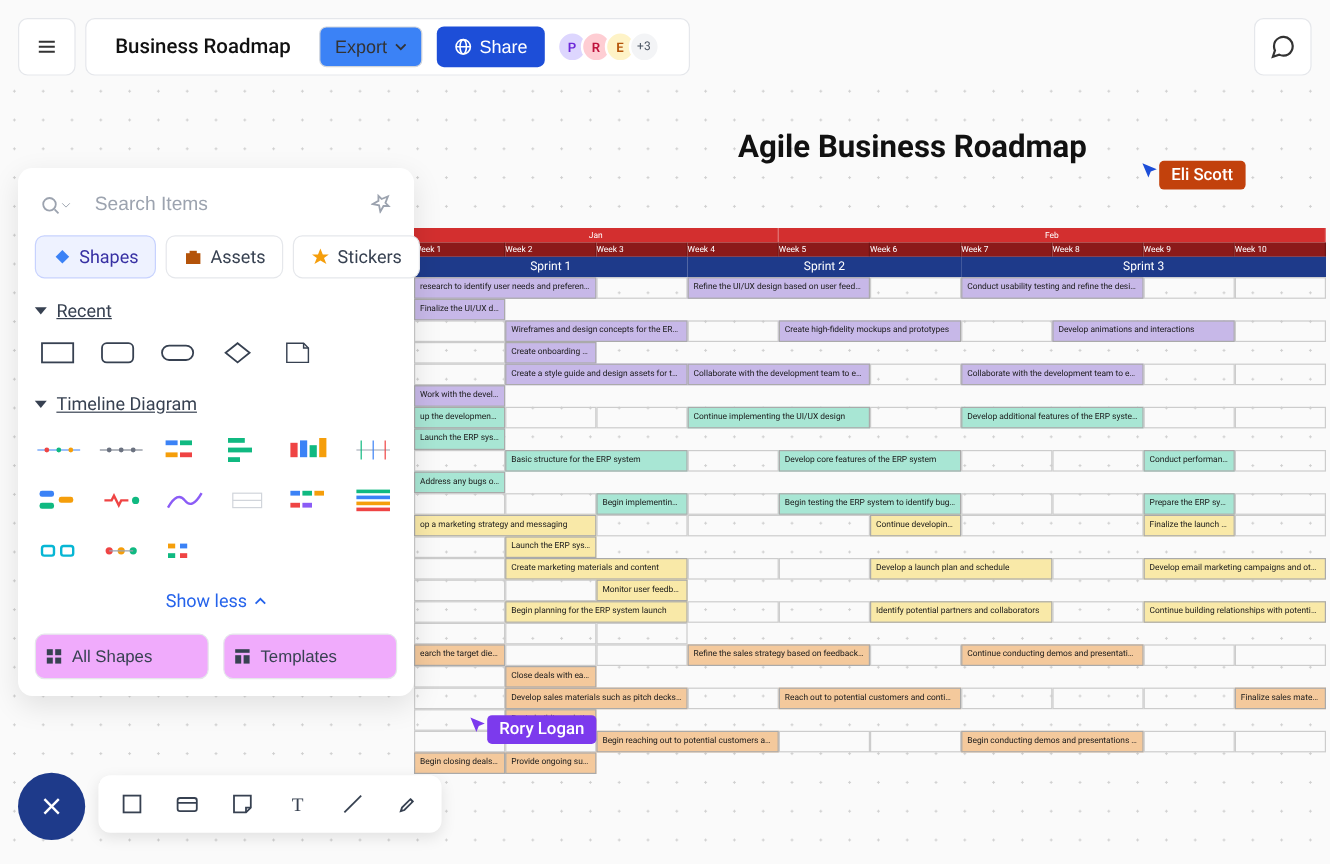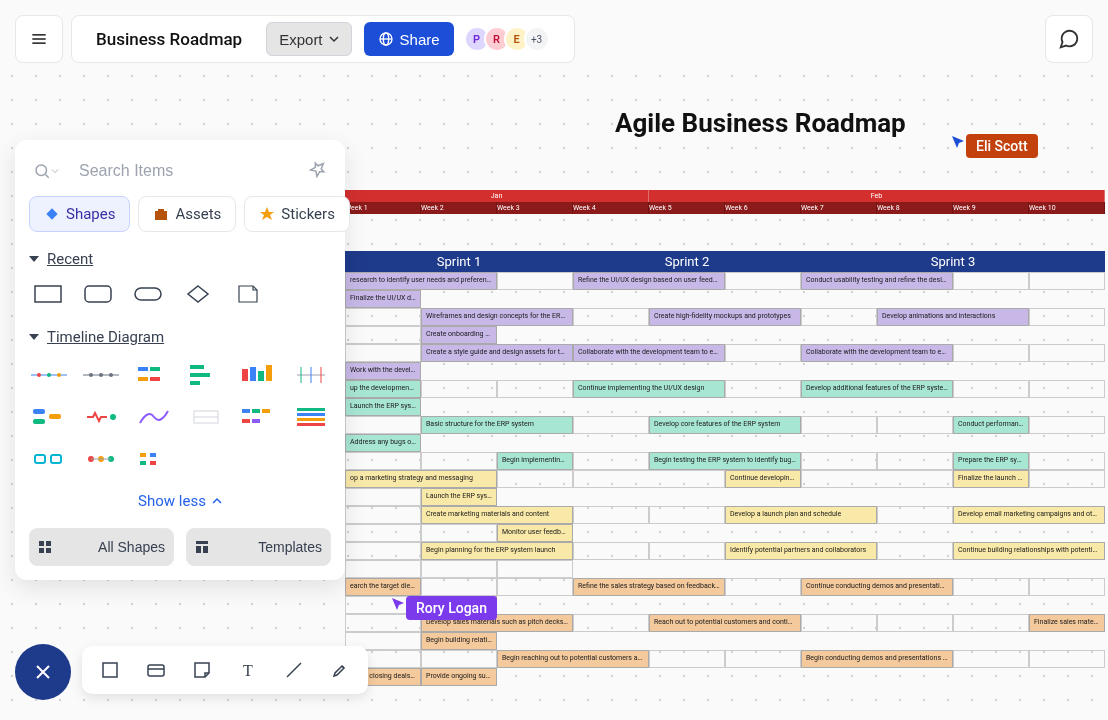--- a/index.html
+++ b/index.html
@@ -7,21 +7,21 @@
 
 
 body::before { content: ""; position: absolute; top: 64px; left: 0; right: 0; bottom: 0; background-image: radial-gradient(circle, #d0d0d0 1px, transparent 1px); background-size: 24px 24px; z-index: 0; }
 
 .topbar { position: absolute; top: 15px; left: 15px; display: flex; gap: 8px; z-index: 10; }
 .menu-btn { width: 48px; height: 48px; background: #fff; border: 1px solid #e5e7eb; border-radius: 8px; display: flex; align-items: center; justify-content: center; cursor: pointer; }
 .menu-btn svg { width: 20px; height: 20px; stroke: #333; }
 
 .title-group { height: 48px; background: #fff; border: 1px solid #e5e7eb; border-radius: 8px; display: flex; align-items: center; padding: 0 24px; gap: 12px; }
 .doc-title { font-size: 17px; font-weight: 500; color: #111; padding-right: 12px; }
-.export-btn { height: 34px; border: 1px solid #d1d5db; border-radius: 6px; background: #e5e5e5; padding: 0 12px; display: flex; align-items: center; gap: 6px; font-size: 15px; cursor: pointer; color: #333; }
+.export-btn { height: 34px; border: 1px solid #d1d5db; border-radius: 6px; background: #3b82f6; padding: 0 12px; display: flex; align-items: center; gap: 6px; font-size: 15px; cursor: pointer; color: #333; }
 .share-btn { height: 34px; background: #1d4ed8; color: #fff; border: none; border-radius: 6px; padding: 0 14px; display: flex; align-items: center; gap: 6px; font-size: 15px; font-weight: 500; cursor: pointer; }
 .avatars { display: flex; align-items: center; margin-left: 4px; }
 .avatar { width: 26px; height: 26px; border-radius: 50%; display: flex; align-items: center; justify-content: center; font-size: 11px; font-weight: 600; margin-left: -6px; border: 2px solid #fff; }
 .av0 { background: #ddd6fe; color: #6d28d9; }
 .av1 { background: #fecdd3; color: #be123c; }
 .av2 { background: #fef3c7; color: #b45309; }
 .avatar-more { width: 26px; height: 26px; border-radius: 50%; background: #f3f4f6; color: #4b5563; display: flex; align-items: center; justify-content: center; font-size: 10px; margin-left: -6px; border: 2px solid #fff; }
 
 .comment-btn { position: absolute; top: 15px; right: 15px; width: 48px; height: 48px; background: #fff; border: 1px solid #e5e7eb; border-radius: 8px; display: flex; align-items: center; justify-content: center; cursor: pointer; z-index: 10; }
 
@@ -44,21 +44,21 @@
 
 .recent-shapes { display: flex; gap: 20px; padding: 6px 4px; }
 .shp { width: 30px; height: 20px; cursor: pointer; }
 
 .timeline-grid { display: grid; grid-template-columns: repeat(6, 1fr); gap: 12px; padding: 4px 0; }
 .tl-item { height: 30px; cursor: pointer; display: flex; align-items: center; justify-content: center; }
 
 .show-less { text-align: center; color: #2563eb; font-size: 15px; margin-top: 14px; cursor: pointer; display: flex; justify-content: center; align-items: center; gap: 6px; }
 
 .panel-footer { display: flex; gap: 12px; margin-top: 18px; }
-.footer-btn { flex: 1; border: 1px solid #e5e7eb; background: #e5e5e5; border-radius: 8px; padding: 10px 8px; font-size: 14px; display: flex; align-items: center; justify-content: space-between; gap: 8px; cursor: pointer; color: #374151; }
+.footer-btn { flex: 1; border: 1px solid #e5e7eb; background: #f0abfc; border-radius: 8px; padding: 10px 8px; font-size: 14px; display: flex; align-items: center; justify-content: flex-start; gap: 8px; cursor: pointer; color: #374151; }
 
 
 .close-fab { position: absolute; bottom: 20px; left: 15px; width: 56px; height: 56px; border-radius: 50%; background: #1e3a8a; display: flex; align-items: center; justify-content: center; cursor: pointer; z-index: 20; }
 .btoolbar { position: absolute; bottom: 26px; left: 82px; background: #fff; border-radius: 10px; box-shadow: 0 4px 12px rgba(0,0,0,0.1); padding: 10px 14px; display: flex; gap: 18px; z-index: 20; }
 .btoolbar .tbtn { width: 28px; height: 28px; display: flex; align-items: center; justify-content: center; cursor: pointer; }
 
 
 .canvas-title { position: absolute; top: 108px; left: 615px; font-size: 26px; font-weight: 700; color: #111; z-index: 5; }
 
 
@@ -66,21 +66,21 @@
 .cursor-tag svg { width: 16px; height: 16px; }
 .cursor-label { padding: 4px 10px; font-size: 14px; font-weight: 500; color: #fff; border-radius: 4px; }
 .cur-eli { top: 134px; left: 950px; } .cur-eli .cursor-label { background: #c2410c; } .cur-eli svg { fill: #1d4ed8; }
 .cur-rory { top: 596px; left: 390px; } .cur-rory .cursor-label { background: #7c3aed; } .cur-rory svg { fill: #7c3aed; }
 
 
 .roadmap { position: absolute; top: 190px; left: 345px; right: 0; z-index: 4; font-size: 7px; color: #1a1a1a; }
 .rm-row { display: grid; grid-template-columns: repeat(10, 76px); }
 .rm-month { background: #d32f2f; color: #fff; text-align: center; padding: 2px 0; font-size: 7px; border-right: 1px solid rgba(255,255,255,0.3); }
 .rm-week { background: #8b1a1a; color: #fff; padding: 2px 0; font-size: 7px; border-right: 1px solid rgba(0,0,0,0.2); }
-.rm-sprint { background: #1e3a8a; color: #fff; text-align: center; padding: 3px 0; font-size: 13px; margin-top: 37px; }
+.rm-sprint { background: #1e3a8a; color: #fff; text-align: center; padding: 3px 0; font-size: 10px; }
 .rm-cell { padding: 3px 4px; border: 0.5px solid #aaa; min-height: 18px; line-height: 1.2; overflow: hidden; white-space: nowrap; text-overflow: ellipsis; }
 .sec-purple .rm-cell { background: #c7b8e8; }
 .sec-teal .rm-cell { background: #a8e6d4; }
 .sec-yellow .rm-cell { background: #f9e9a8; }
 .sec-orange .rm-cell { background: #f4c99c; }
 .rm-cell.empty { background: transparent !important; border: 0.5px solid #ccc; }
 </style>
 </head>
 <body>
 

